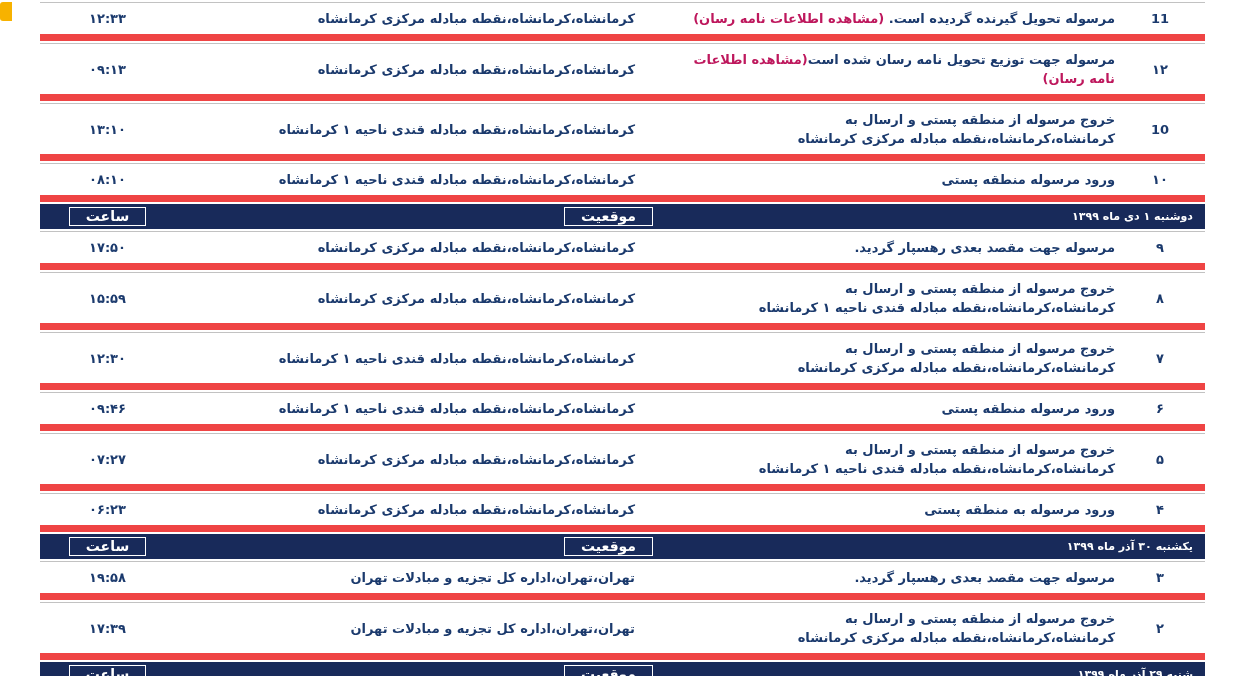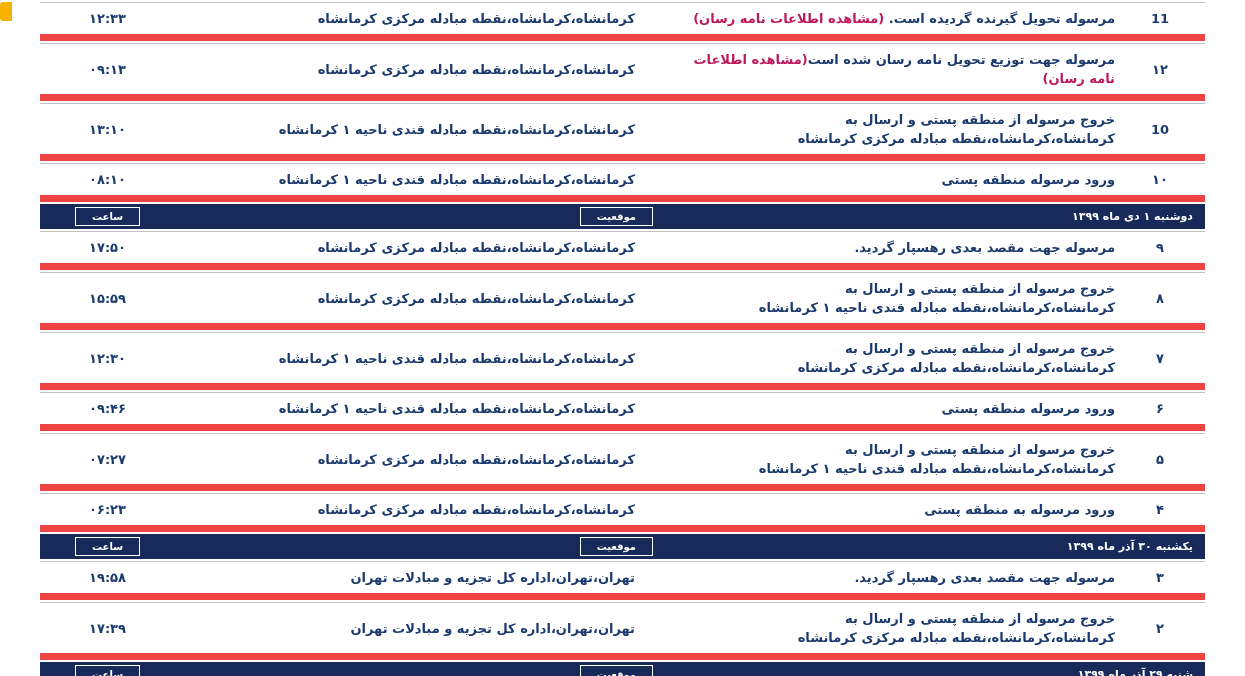--- a/index.html
+++ b/index.html
@@ -80,21 +80,21 @@
     vertical-align: middle;
   }
   td.date-cell { text-align: right; padding-right: 12px !important; font-size: 11px; }
   td.loc-h     { text-align: right; padding-right: 2px !important; }
   td.time-h    { text-align: center; }
   .hdr-box {
     display: inline-block;
     border: 1px solid #ffffff;
     padding: 0 16px;
     line-height: 17px;
-    font-size: 10px;
+    font-size: 14px;
   }
 </style>
 </head>
 <body>
 
 <div class="page">
 
   <div class="corner-tab"></div>
 
 

